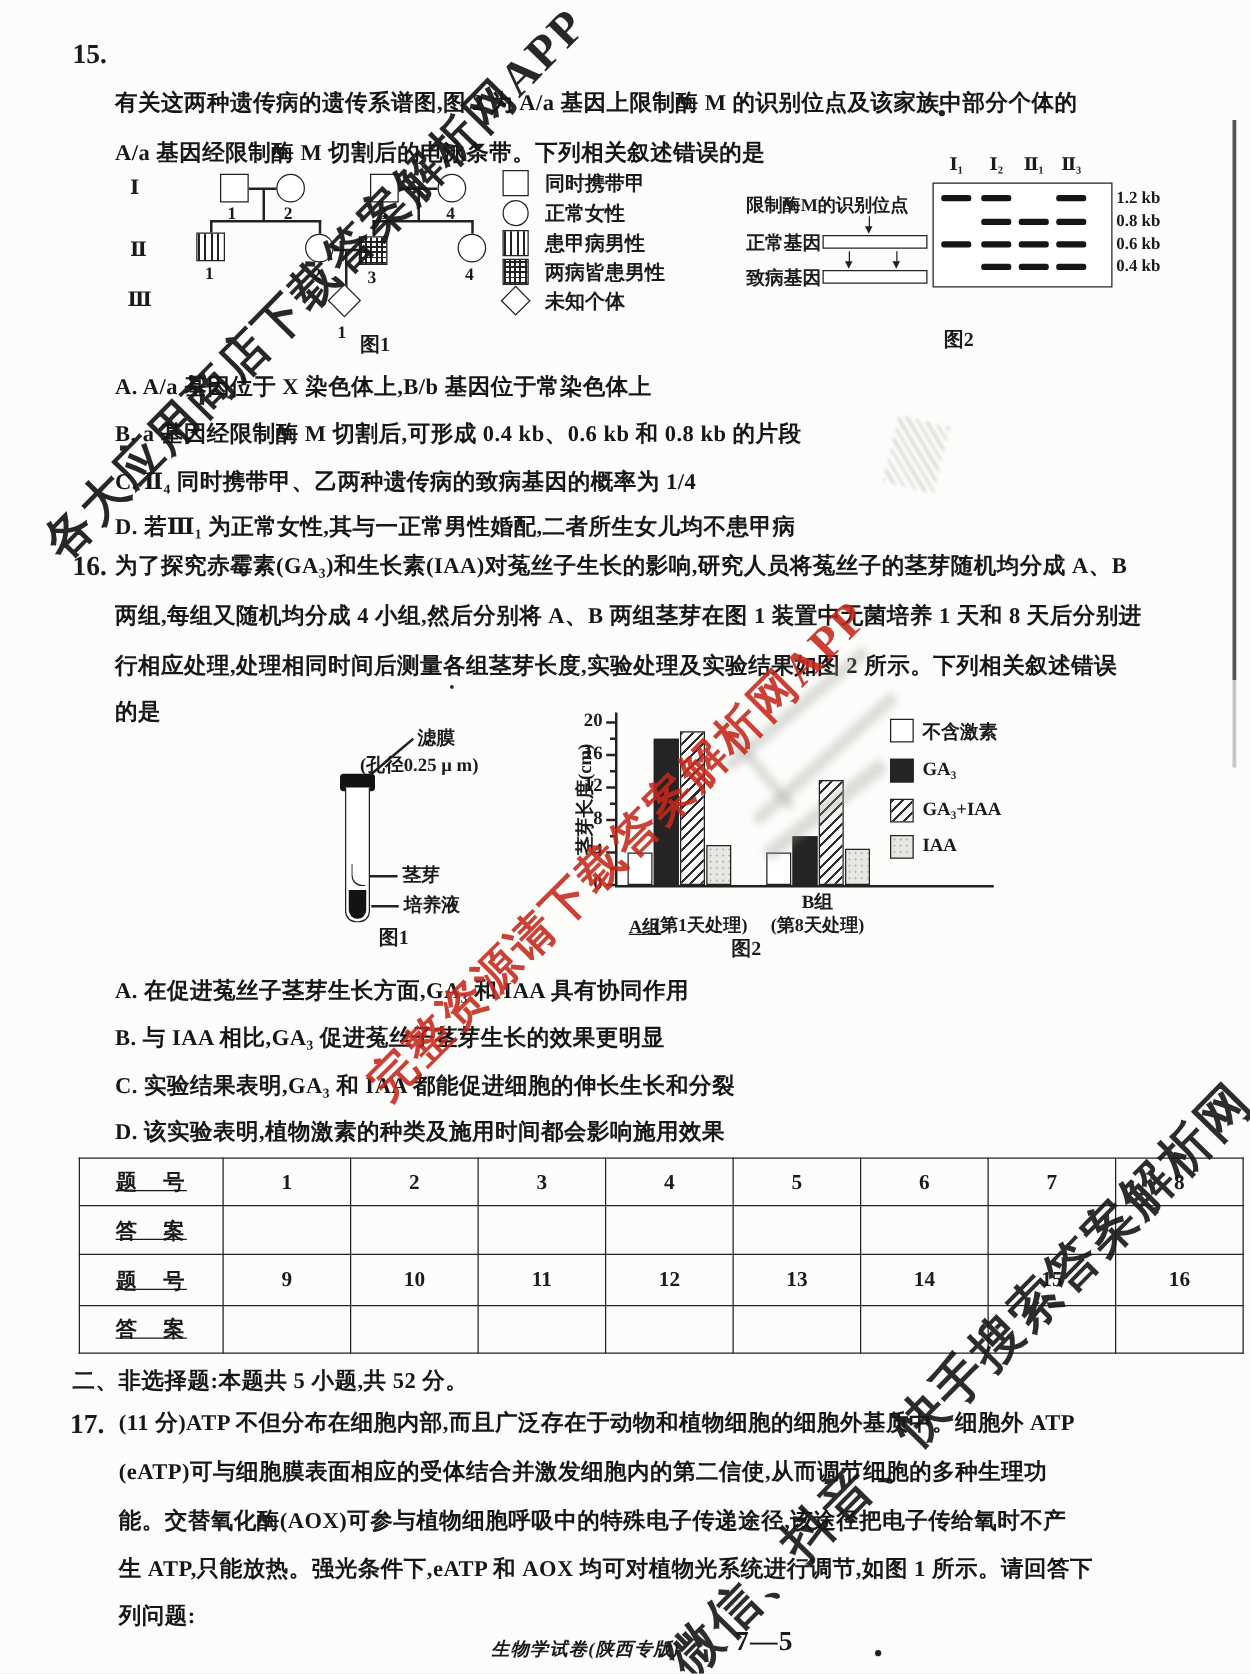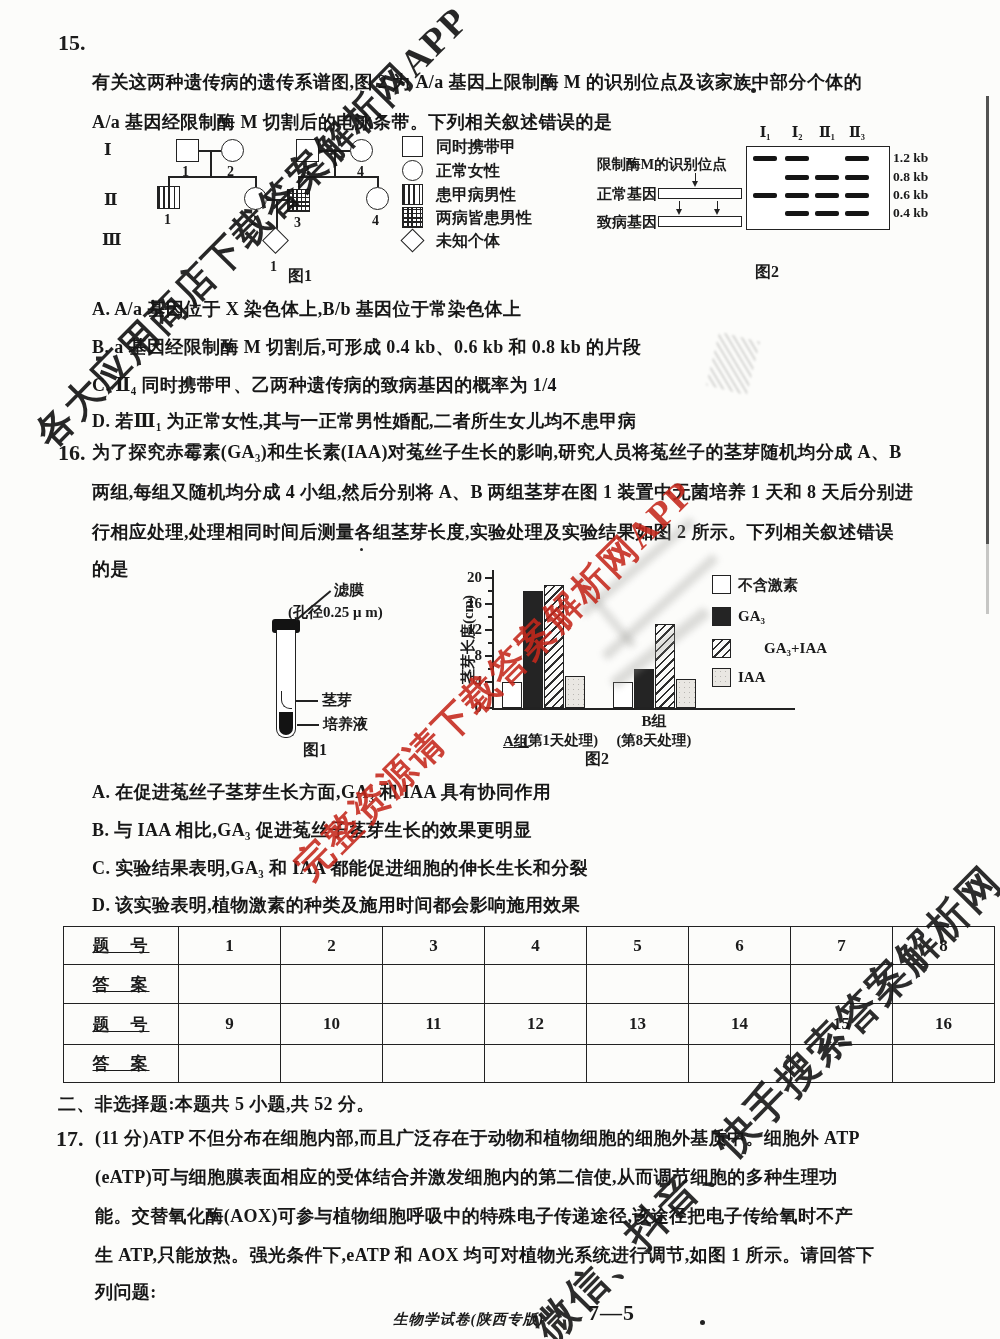--- a/index.html
+++ b/index.html
@@ -211,21 +211,21 @@
   <div class="abs" style="left:488px;top:731px;width:110px;text-align:right;font-size:14.5px;font-weight:700;">(第1天处理)</div>
   <div class="abs" style="left:614px;top:712px;width:80px;text-align:center;font-size:15px;font-weight:700;">B组</div>
   <div class="abs" style="left:599px;top:731px;width:110px;text-align:center;font-size:14.5px;font-weight:700;">(第8天处理)</div>
   <div class="cap" style="left:585px;top:749px;">图2</div>
 
   <div class="legbox sw0" style="left:712px;top:575px;"></div>
   <div class="abs small" style="left:738px;top:576px;">不含激素</div>
   <div class="legbox sw1" style="left:712px;top:607px;"></div>
   <div class="abs small" style="left:738px;top:608px;">GA₃</div>
   <div class="legbox sw2" style="left:712px;top:639px;"></div>
-  <div class="abs small" style="left:738px;top:640px;margin-left:26px;">GA₃+IAA</div>
+  <div class="abs small" style="left:738px;top:640px;">GA₃+IAA</div>
   <div class="legbox sw3" style="left:712px;top:668px;"></div>
   <div class="abs small" style="left:738px;top:669px;">IAA</div>
 
   <div class="tline" style="left:92px;top:780px;">A. 在促进菟丝子茎芽生长方面,GA₃ 和 IAA 具有协同作用</div>
   <div class="tline" style="left:92px;top:818px;">B. 与 IAA 相比,GA₃ 促进菟丝子茎芽生长的效果更明显</div>
   <div class="tline" style="left:92px;top:893px;">D. 该实验表明,植物激素的种类及施用时间都会影响施用效果</div>
   <div class="tline" style="left:92px;top:856px;">C. 实验结果表明,GA₃ 和 IAA 都能促进细胞的伸长生长和分裂</div>
 
   <div id="anstable" class="abs" style="left:63px;top:926px;">
     <table>

